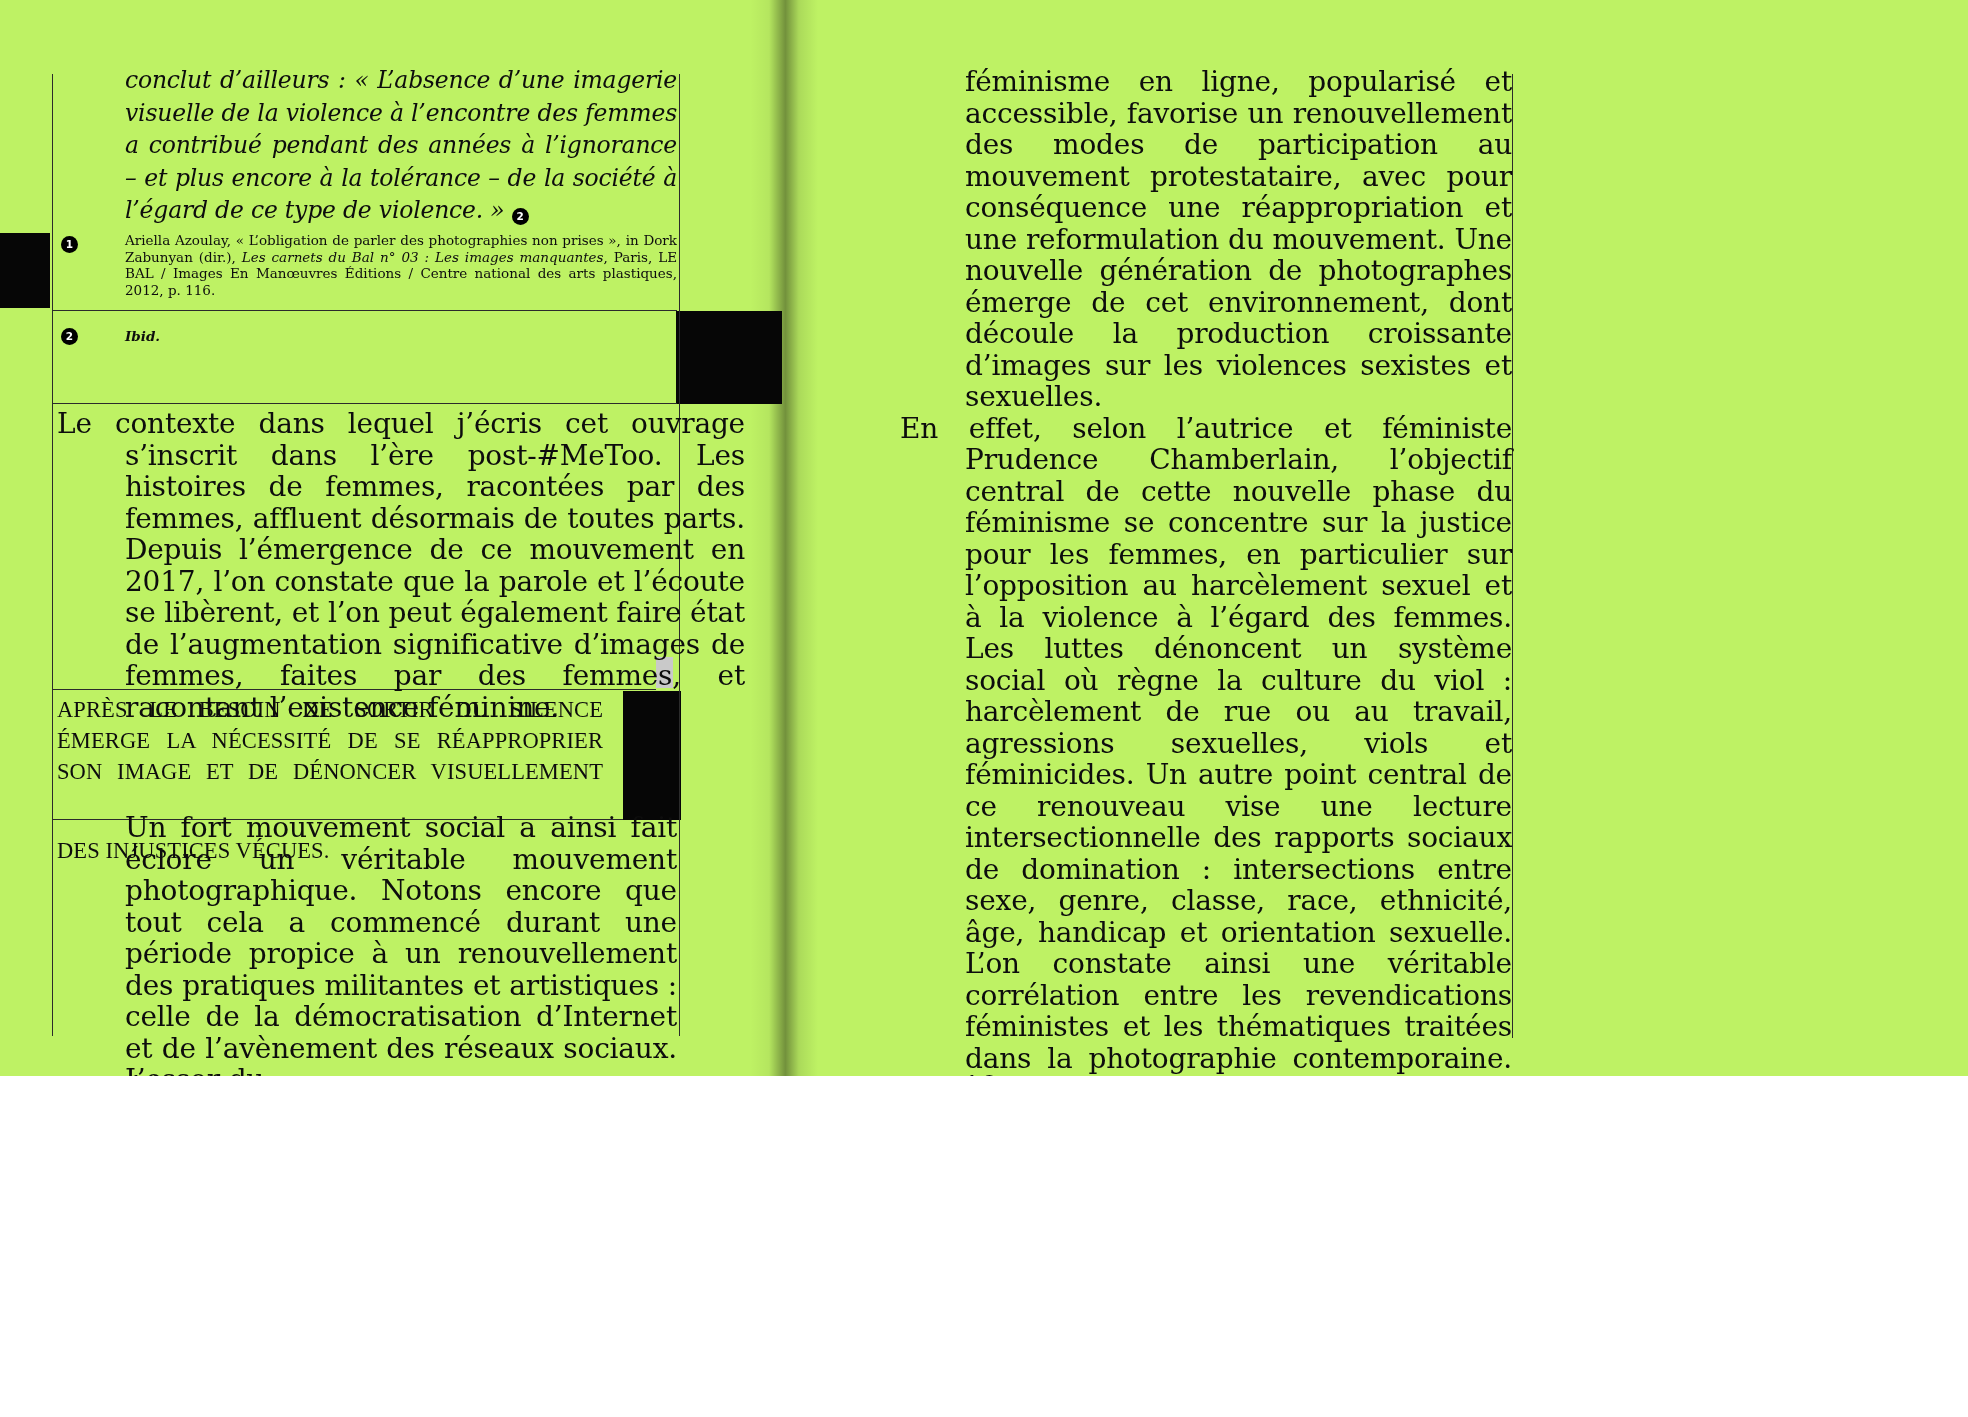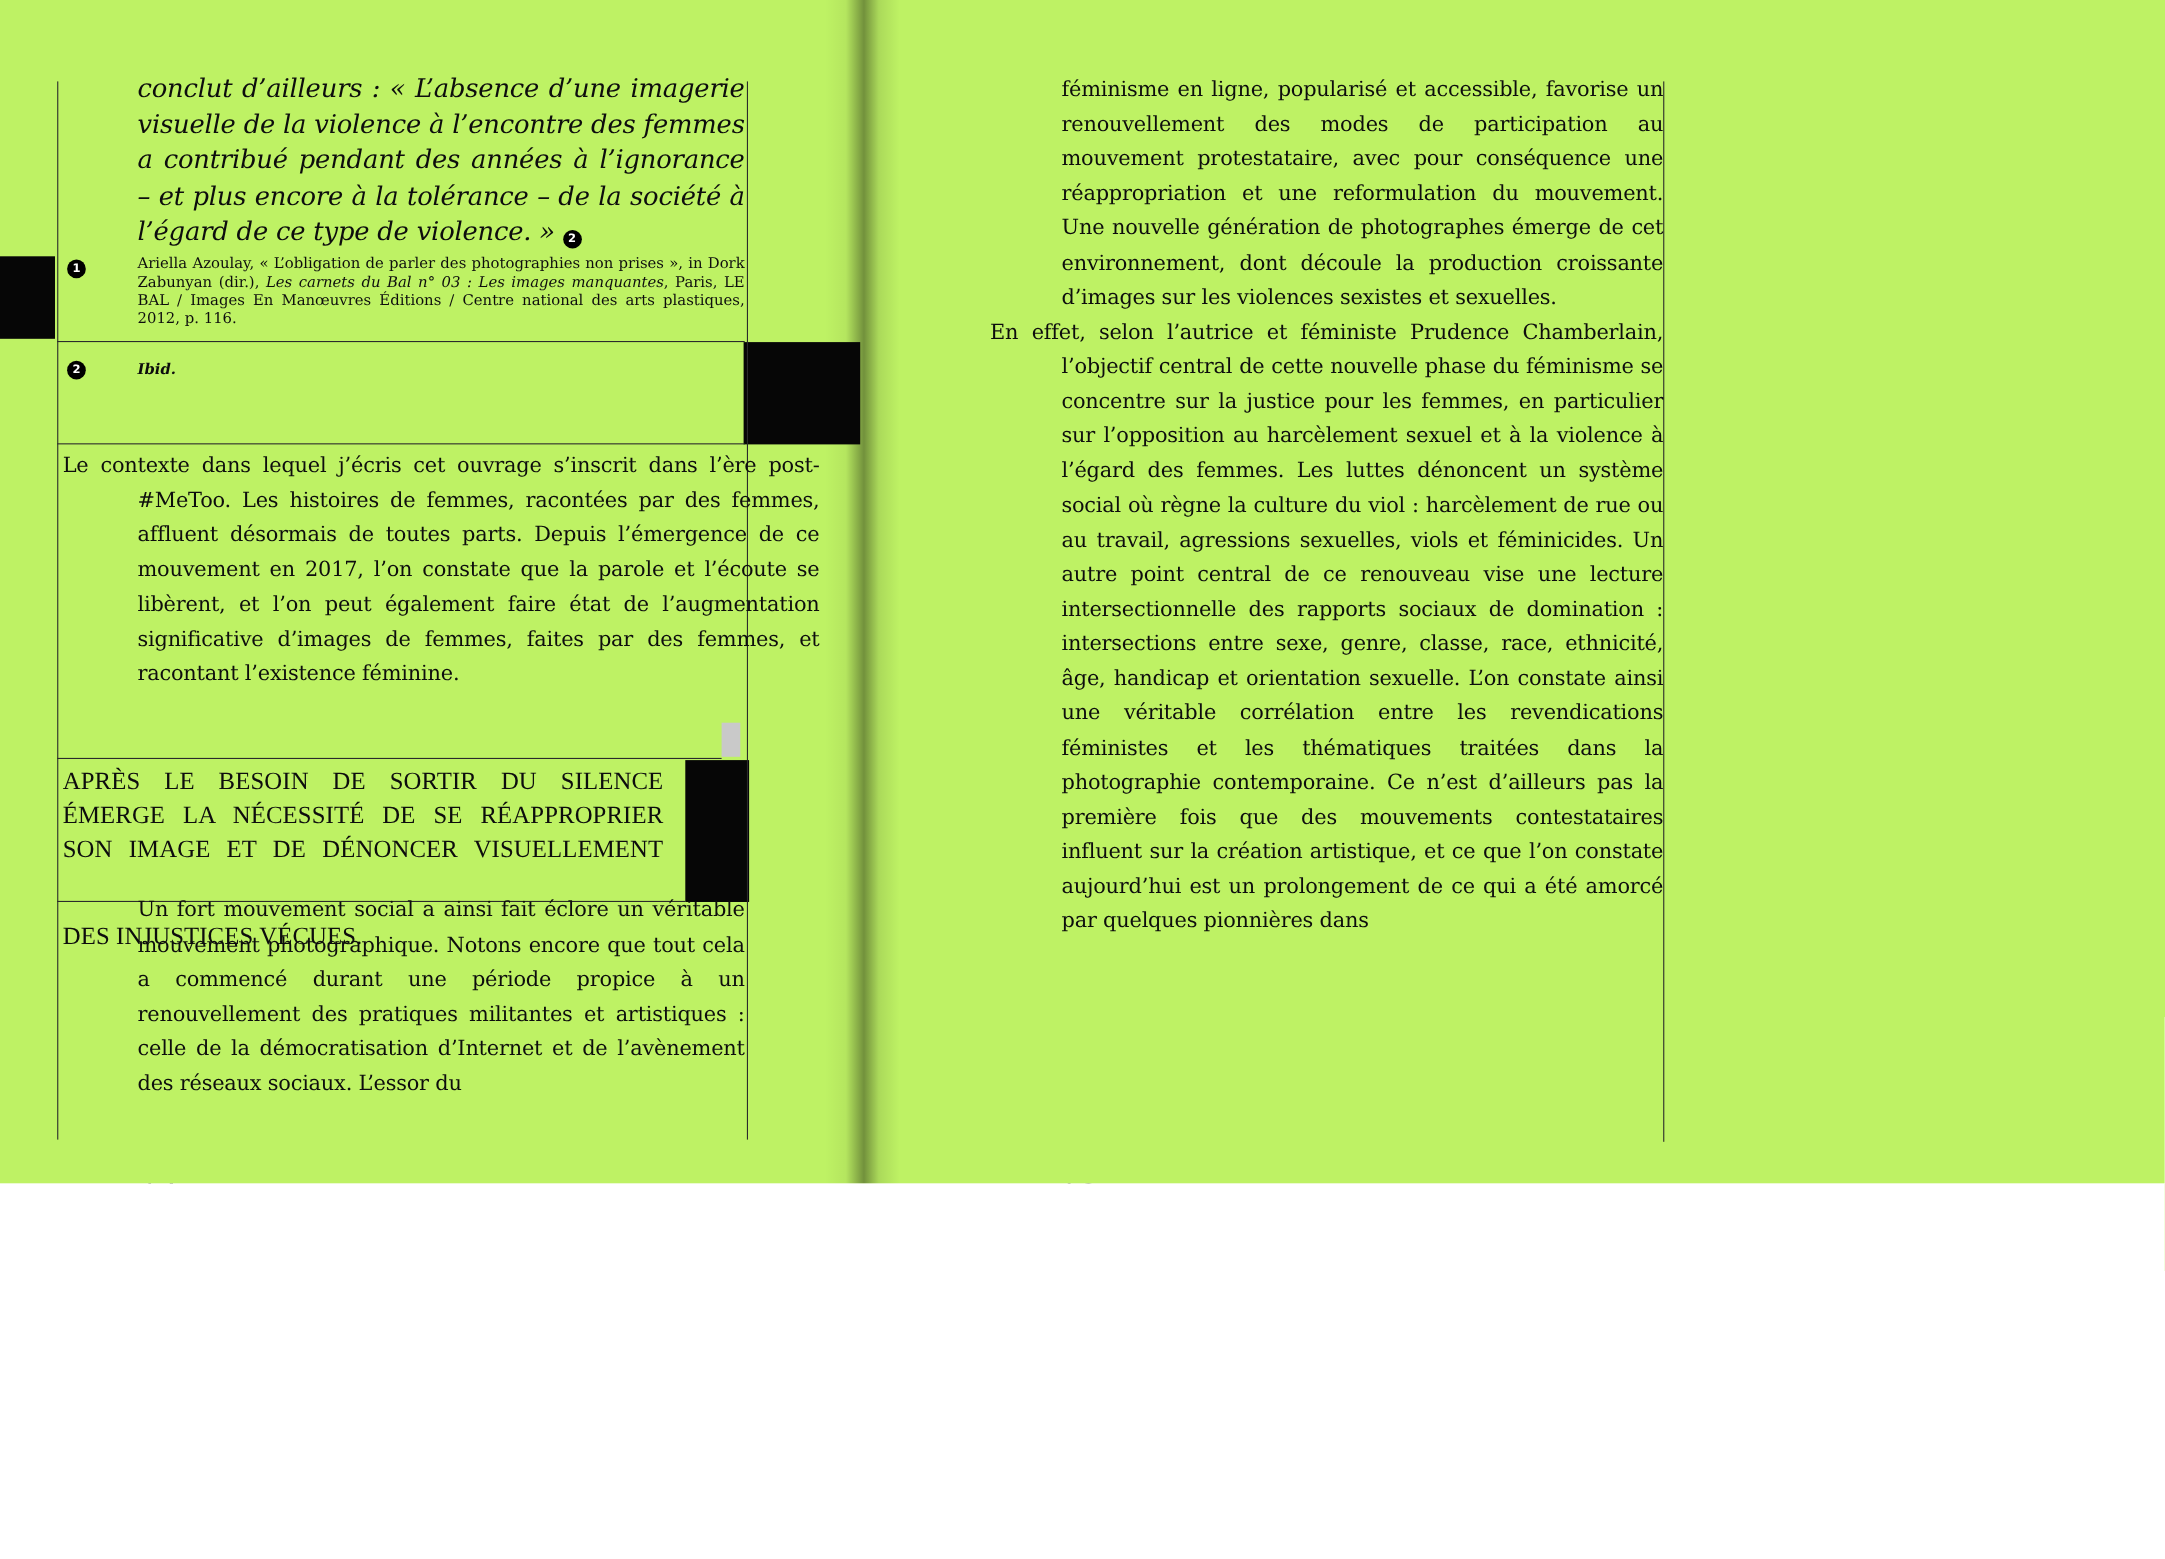--- a/index.html
+++ b/index.html
@@ -27,21 +27,21 @@
     background: linear-gradient(to right,
       rgba(0,0,0,0) 0%,
       rgba(0,0,0,0.05) 28%,
       rgba(0,0,0,0.40) 52%,
       rgba(0,0,0,0.10) 72%,
       rgba(0,0,0,0) 100%);
     pointer-events: none;
   }
 
   .body {
-    font-size: 19px;
+    font-size: 28px;
     line-height: 31.5px;
     text-align: justify;
     letter-spacing: -0.2px;
     hyphens: auto;
     -webkit-hyphens: auto;
     margin: 0;
   }
   .para1 {
     position: absolute;
     left: 57px; top: 408px;

